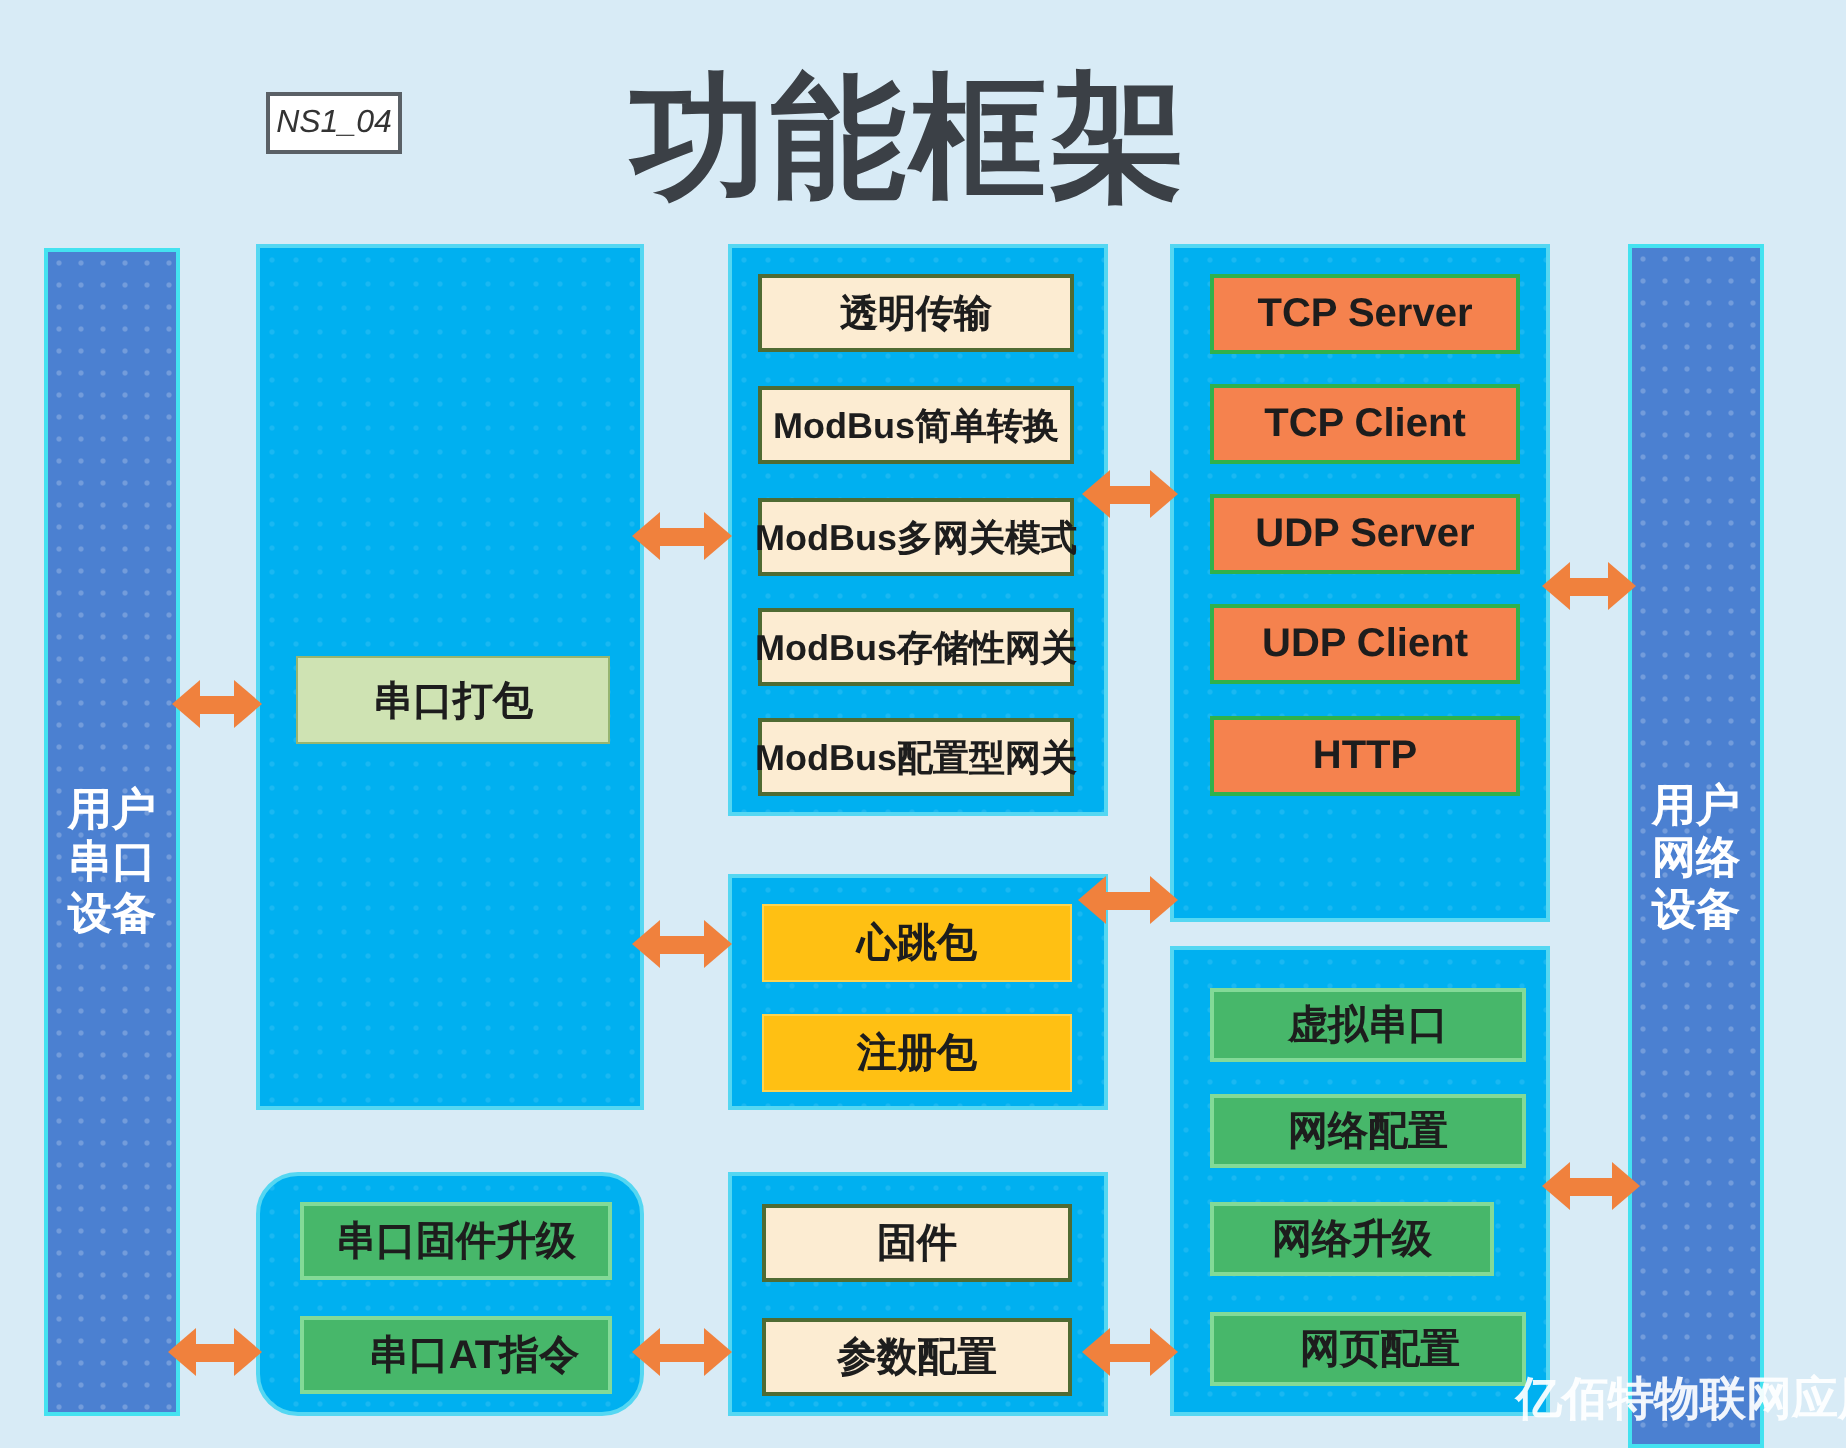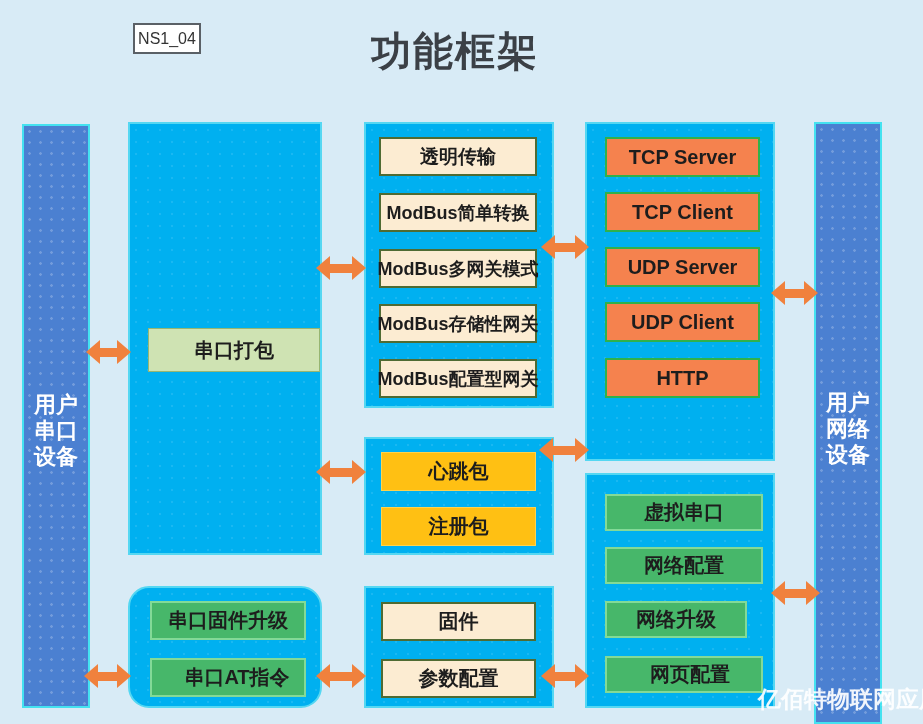--- a/index.html
+++ b/index.html
@@ -1,25 +1,25 @@
 <!DOCTYPE html>
 <html><head>
 <meta charset="utf-8">
 <style>
   html,body{margin:0;padding:0;}
   *{box-sizing:border-box;}
   body{font-family:"Liberation Sans","DejaVu Sans",sans-serif;}
   #canvas{position:relative;width:923px;height:724px;background:#d8ebf6;overflow:hidden;}
 
   
-  .badge{position:absolute;left:133px;top:23px;width:68px;height:31px;background:#ffffff;
+  .badge{position:absolute;left:133px;top:46px;width:68px;height:31px;background:#ffffff;
          border:2px solid #5a6066;display:flex;align-items:center;justify-content:center;
-         font-size:16px;color:#333;}
+         font-size:16px;color:#333;font-style:italic;}
   .title{position:absolute;left:290px;top:24px;width:330px;text-align:center;
-         font-size:40px;font-weight:bold;color:#3b4046;letter-spacing:2px;}
+         font-size:68px;font-weight:bold;color:#3b4046;letter-spacing:2px;}
 
   
   .vbar{position:absolute;background:#4b80d1;border:2px solid #44e2f0;
         background-image:radial-gradient(rgba(255,255,255,.22) 1px,transparent 1.6px);
         background-size:11px 11px;}
   .vbar .vlabel{position:absolute;left:0;width:100%;text-align:center;color:#ffffff;
         font-weight:bold;font-size:22px;line-height:1.18;padding:0 1px;}
 
   
   .panel{position:absolute;background:#00b0f0;border:2px solid #55d7f2;
@@ -60,21 +60,21 @@
 
   <div class="vbar" style="left:22px;top:124px;width:68px;height:584px;">
     <div class="vlabel" style="top:266px;">用户串口设备</div>
   </div>
 
   <div class="vbar" style="left:814px;top:122px;width:68px;height:602px;">
     <div class="vlabel" style="top:266px;">用户网络设备</div>
   </div>
 
   <div class="panel" style="left:128px;top:122px;width:194px;height:433px;">
-    <div class="node sageb" style="left:18px;top:204px;width:172px;height:44px;">串口打包</div>
+    <div class="node sageb" style="left:18px;top:204px;width:157px;height:44px;">串口打包</div>
   </div>
 
   <div class="panel" style="left:364px;top:122px;width:190px;height:286px;">
     <div class="node cream" style="left:13px;top:13px; width:158px;height:39px;">透明传输</div>
     <div class="node cream small" style="left:13px;top:69px; width:158px;height:39px;">ModBus简单转换</div>
     <div class="node cream small" style="left:13px;top:125px;width:158px;height:39px;">ModBus多网关模式</div>
     <div class="node cream small" style="left:13px;top:180px;width:158px;height:39px;">ModBus存储性网关</div>
     <div class="node cream small" style="left:13px;top:235px;width:158px;height:39px;">ModBus配置型网关</div>
   </div>
 

